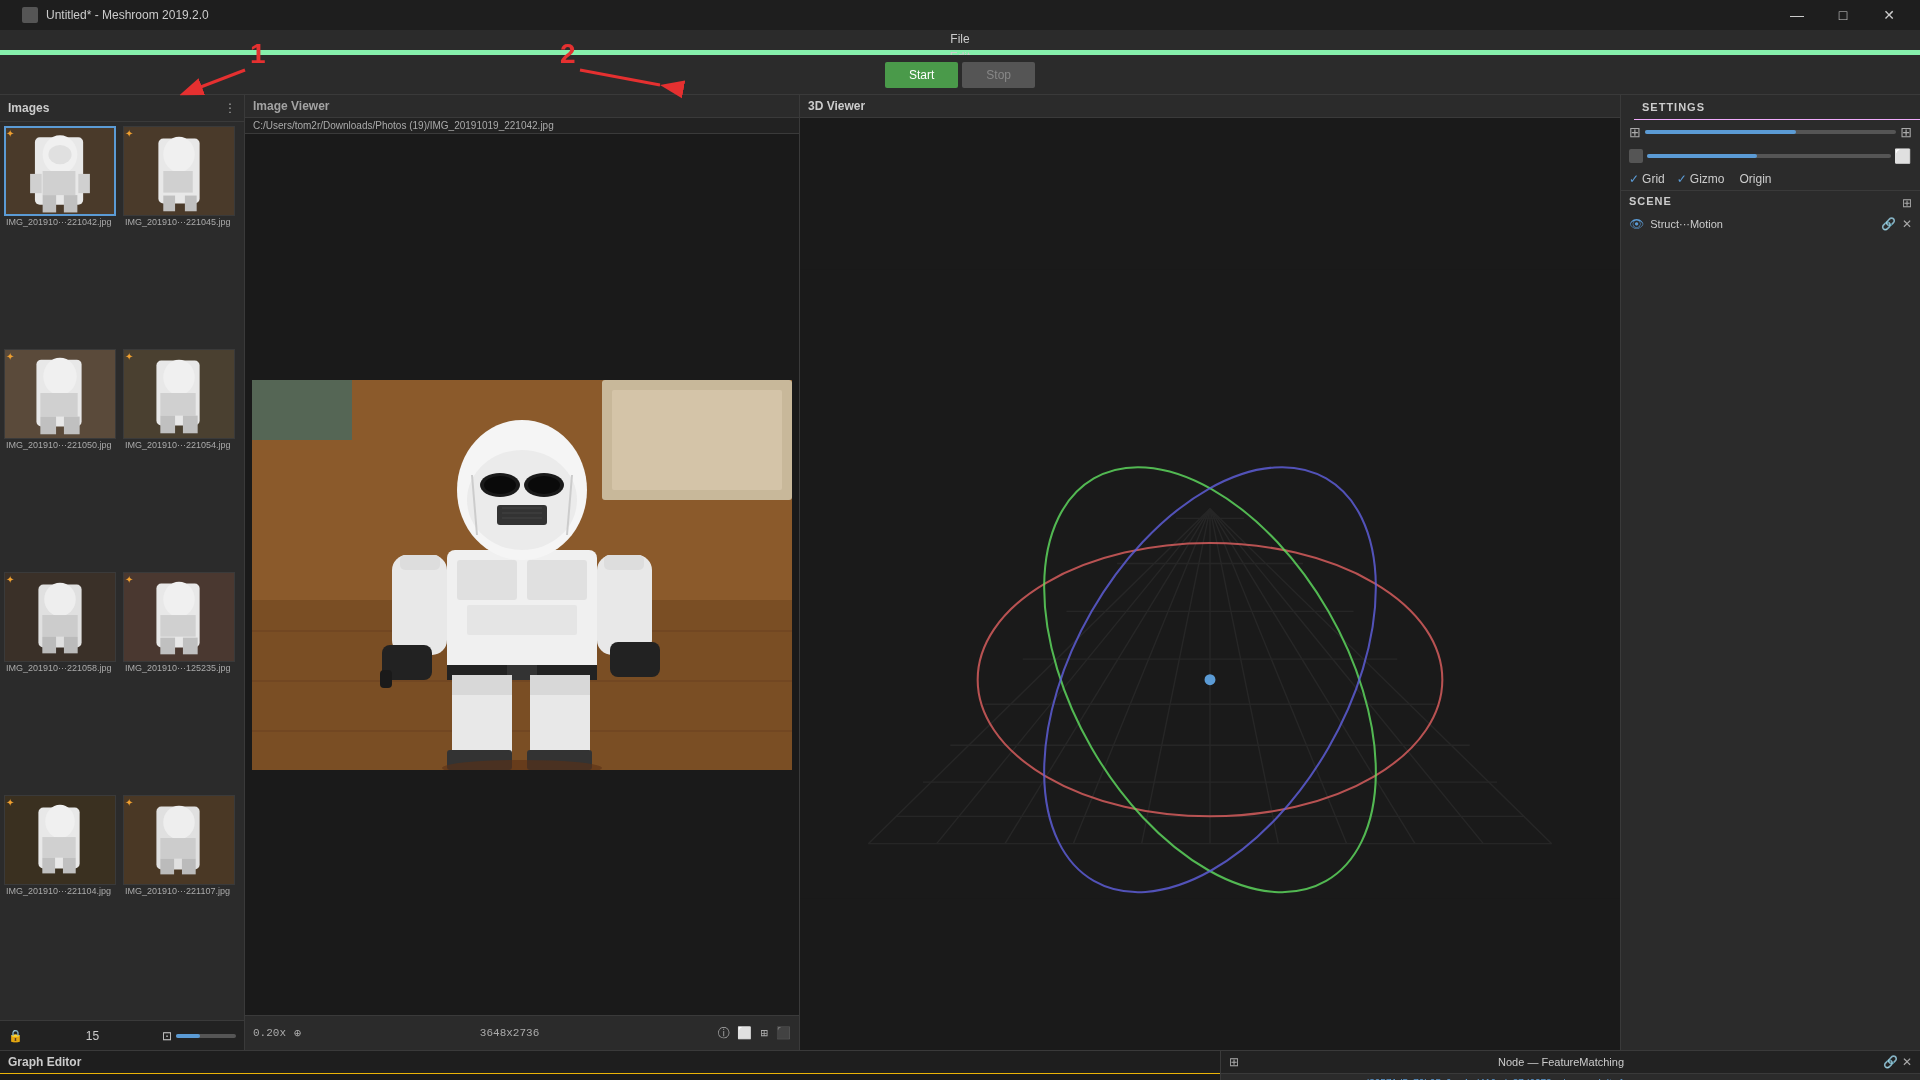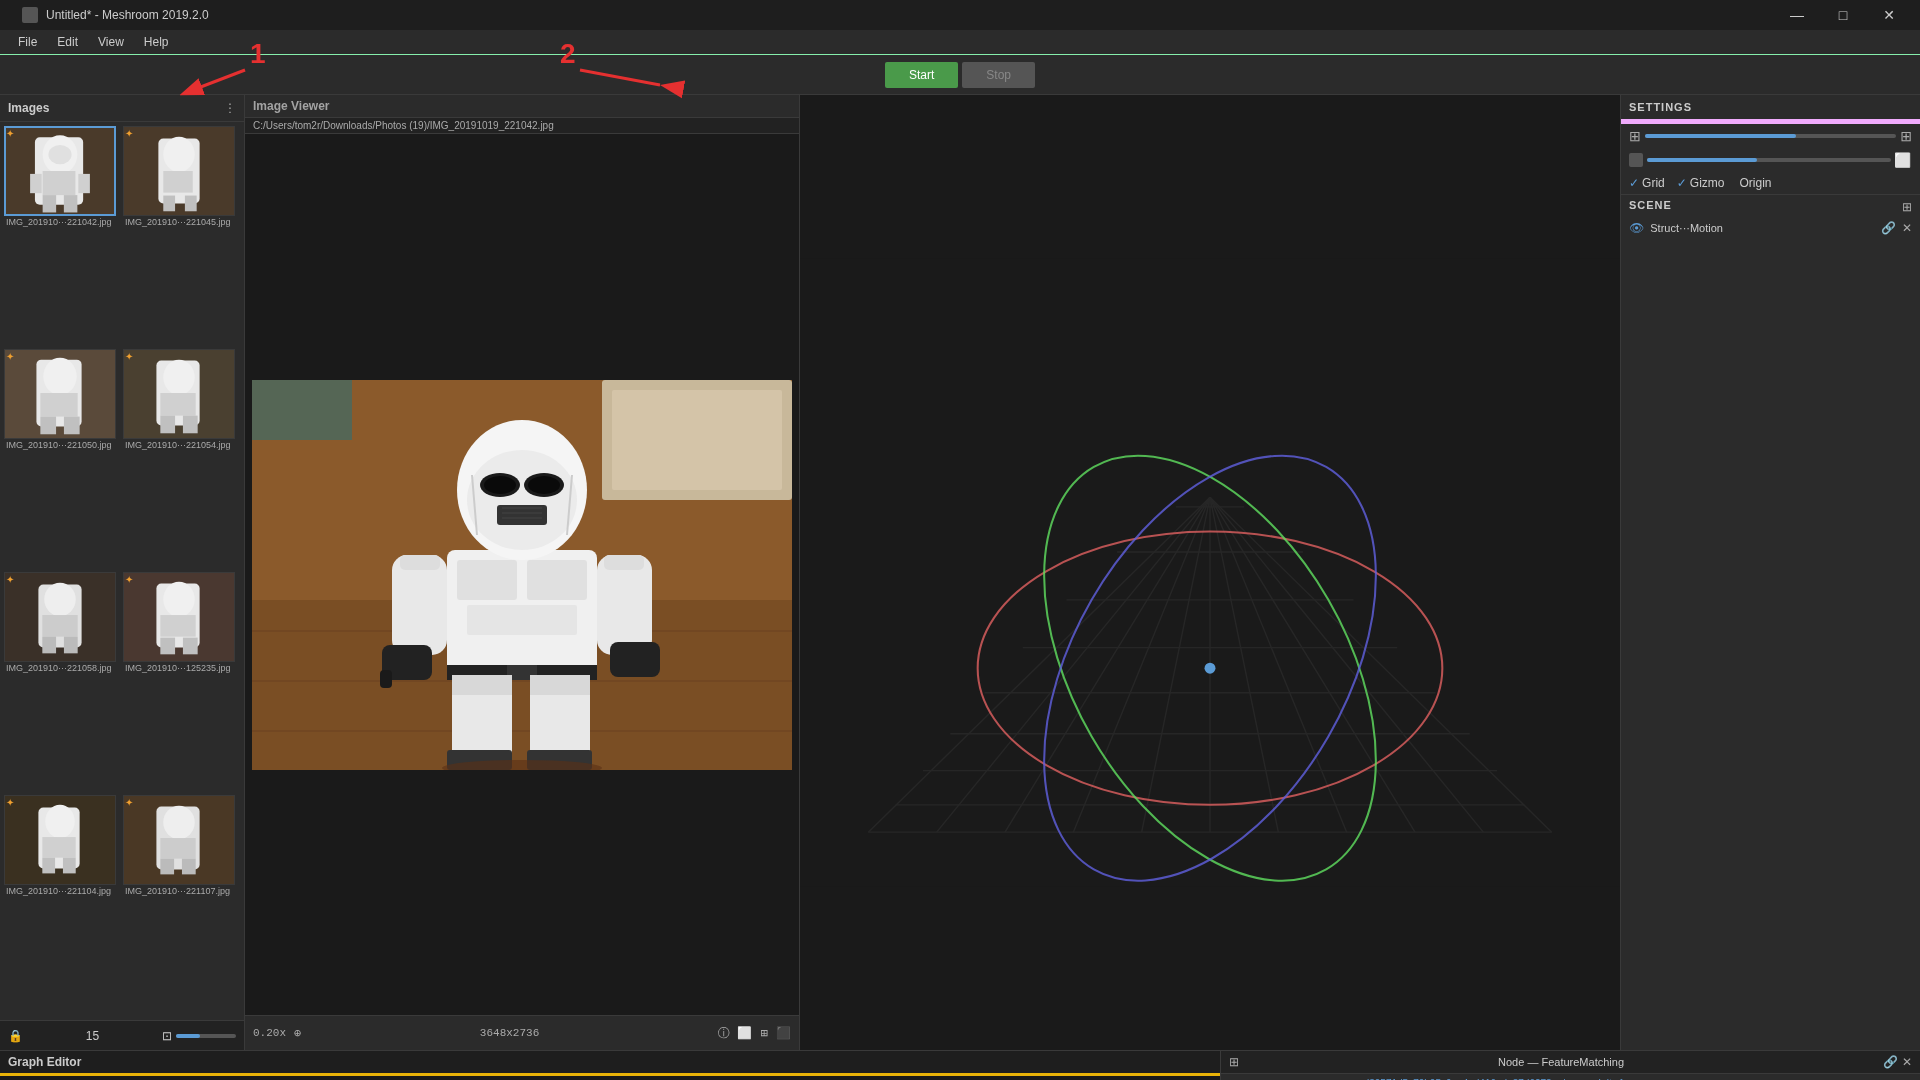--- a/index.html
+++ b/index.html
@@ -7,21 +7,21 @@
 
     
     #titlebar { height: 30px; background: #1e1e1e; display: flex; align-items: center; justify-content: space-between; padding: 0 8px; }
     #titlebar-left { display: flex; align-items: center; gap: 8px; padding-left: 14px; }
     #titlebar-icon { width: 16px; height: 16px; background: #555; border-radius: 2px; }
     #titlebar-title { color: #ccc; font-size: 12px; }
     #titlebar-controls { display: flex; gap: 0; }
     .titlebar-btn { width: 46px; height: 30px; display: flex; align-items: center; justify-content: center; cursor: pointer; color: #ccc; font-size: 14px; }
 
     
-    #menubar { height: 25px; background: #2b2b2b; display: flex; align-items: center; padding: 0 8px; border-bottom: 1px solid #86efac; }
+    #menubar { height: 25px; background: #2b2b2b; display: flex; align-items: center; padding: 0 8px; border-bottom: 5px solid #86efac; flex-direction: column; }
     .menu-item { padding: 2px 10px; cursor: pointer; color: #ccc; font-size: 12px; }
 
     
     #toolbar { height: 40px; background: #2b2b2b; display: flex; align-items: center; justify-content: center; gap: 4px; border-bottom: 1px solid #3a3a3a; position: relative; }
     #start-btn { padding: 6px 24px; background: #4a9a4a; color: white; border: none; cursor: pointer; border-radius: 2px; font-size: 12px; }
     #stop-btn { padding: 6px 24px; background: #555; color: #888; border: none; cursor: pointer; border-radius: 2px; font-size: 12px; }
 
     
     #main { display: flex; height: calc(1080px - 95px - 30px); }
 
@@ -58,21 +58,21 @@
     .settings-slider { flex: 1; height: 4px; background: #555; border-radius: 2px; position: relative; }
     .settings-slider-fill { height: 100%; background: #5b9bd5; border-radius: 2px; }
     #scene-section { border-top: 1px solid #3a3a3a; padding: 4px 8px; }
     #scene-title { font-size: 11px; color: #ccc; font-weight: bold; letter-spacing: 1px; margin-bottom: 4px; }
     .scene-row { display: flex; align-items: center; gap: 6px; padding: 2px 0; }
     .checkbox-icon { color: #5b9bd5; font-size: 12px; }
 
     
     #bottom-area { height: 200px; display: flex; border-top: 1px solid #3a3a3a; }
     #graph-editor { flex: 1; background: #1e1e1e; display: flex; flex-direction: column; }
-    #graph-title { padding: 4px 8px; font-size: 12px; color: #ccc; font-weight: bold; border-bottom: 3px solid #eab308; }
+    #graph-title { padding: 4px 8px; font-size: 12px; color: #ccc; font-weight: bold; border-bottom: 1px solid #eab308; }
     #graph-canvas { flex: 1; background: #1a1a1a; position: relative; overflow: hidden; }
     #node-panel { width: 700px; background: #2b2b2b; border-left: 1px solid #3a3a3a; display: flex; flex-direction: column; overflow-y: auto; }
     #node-panel-header { padding: 4px 8px; display: flex; align-items: center; justify-content: space-between; border-bottom: 1px solid #3a3a3a; background: #222; }
     #node-panel-title { font-size: 11px; color: #ccc; }
     .node-row { display: flex; align-items: flex-start; padding: 4px 8px; border-bottom: 1px solid #333; gap: 8px; font-size: 11px; }
     .node-label { width: 130px; color: #aaa; flex-shrink: 0; }
     .node-value { color: #ccc; flex: 1; word-break: break-all; font-size: 10px; }
     .node-value.path { color: #5b9bd5; font-size: 10px; }
 
     
@@ -339,20 +339,23 @@
       <span style="font-size:11px; color:#aaa;">3648x2736</span>
       <span style="flex:1;"></span>
       <span style="color:#aaa; cursor:pointer;">ⓘ</span>
       <span style="color:#aaa; cursor:pointer;">⬜</span>
       <span style="color:#aaa; cursor:pointer;">⊞</span>
       <span style="color:#aaa; cursor:pointer;">⬛</span>
     </div>
   </div>
 
   <div id="viewer-3d">
+    <div id="viewer-3d-header">
+      <span id="viewer-3d-title">3D Viewer</span>
+    </div>
     <div id="viewer-3d-canvas">
       
       <svg class="grid-svg" viewBox="0 0 600 460">
         <rect width="600" height="460" fill="#1a1a1a"></rect>
 
         <g opacity="0.4">
 
           <line x1="50" y1="420" x2="550" y2="420" stroke="#3a3a3a" stroke-width="1"></line>
           <line x1="70" y1="400" x2="530" y2="400" stroke="#3a3a3a" stroke-width="1"></line>
           <line x1="90" y1="375" x2="510" y2="375" stroke="#3a3a3a" stroke-width="1"></line>
@@ -379,21 +382,21 @@
         <ellipse cx="300" cy="300" rx="170" ry="100" fill="none" stroke="#e06060" stroke-width="1.5" opacity="0.8"></ellipse>
         <ellipse cx="300" cy="300" rx="170" ry="100" fill="none" stroke="#60e060" stroke-width="1.5" opacity="0.8" transform="rotate(60 300 300)"></ellipse>
         <ellipse cx="300" cy="300" rx="170" ry="100" fill="none" stroke="#6060e0" stroke-width="1.5" opacity="0.8" transform="rotate(120 300 300)"></ellipse>
 
         <circle cx="300" cy="300" r="4" fill="#5b9bd5"></circle>
       </svg>
     </div>
   </div>
 
   <div id="settings-panel">
-    <div id="settings-title" style="padding:6px 8px;font-size:11px;font-weight:bold;letter-spacing:1px;border-bottom:5px solid #f0abfc;display:flex;align-items:center;justify-content:space-between;">SETTINGS</div>
+    <div id="settings-title" style="padding:6px 8px;font-size:11px;font-weight:bold;letter-spacing:1px;border-bottom:1px solid #f0abfc;display:flex;align-items:center;justify-content:space-between;margin-left:13px;">SETTINGS</div>
 
     <div class="settings-row">
       <span style="color:#aaa; font-size:14px;">⊞</span>
       <div class="settings-slider">
         <div class="settings-slider-fill" style="width:60%;"></div>
       </div>
       <span style="color:#aaa; font-size:14px;">⊞</span>
     </div>
     <div class="settings-row">
       <span style="color:#333; font-size:14px; background:#555; width:14px; height:14px; display:inline-block; border-radius:2px;"></span>

